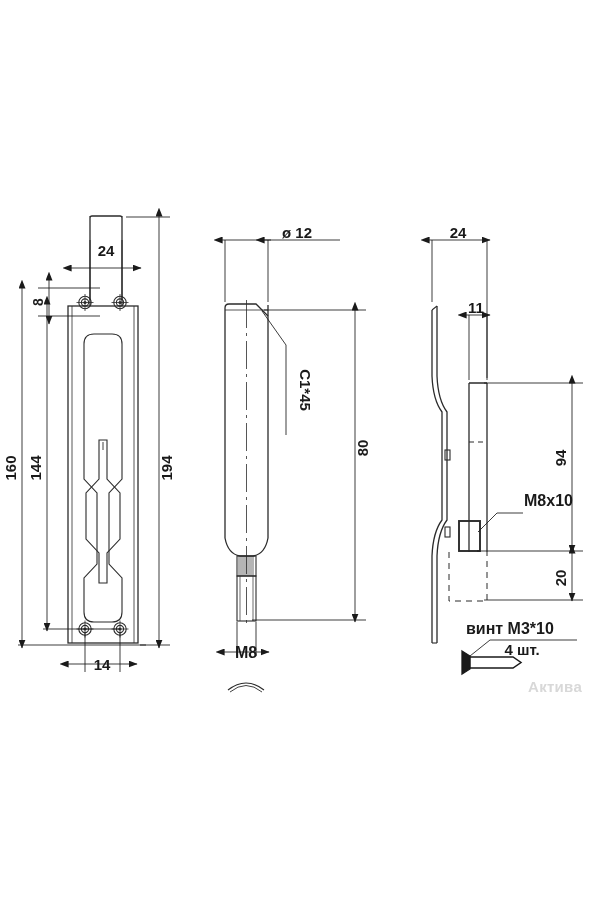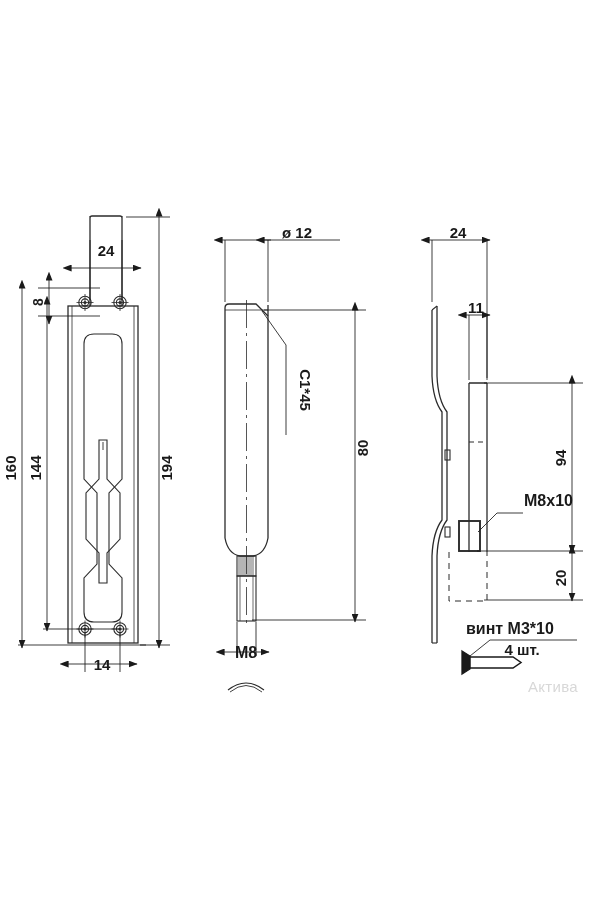--- a/index.html
+++ b/index.html
@@ -29,20 +29,21 @@
   }
   .watermark {
     position: absolute;
     left: 528px;
     top: 678px;
     font-size: 15px;
     color: #d8d8d8;
     letter-spacing: 0.3px;
     white-space: nowrap;
     pointer-events: none;
+    font-weight: bold;
   }
 </style>
 </head>
 <body>
 
 <div id="drawing-root">
 
   <svg id="drawing-svg" viewBox="0 0 600 900" xmlns="http://www.w3.org/2000/svg">
 
     <defs>

